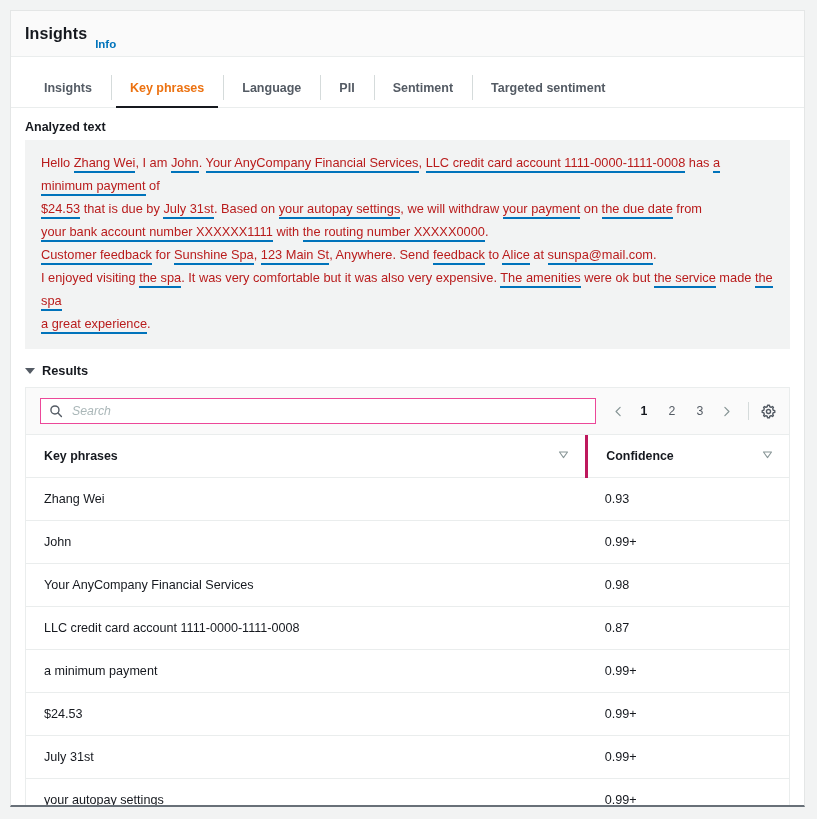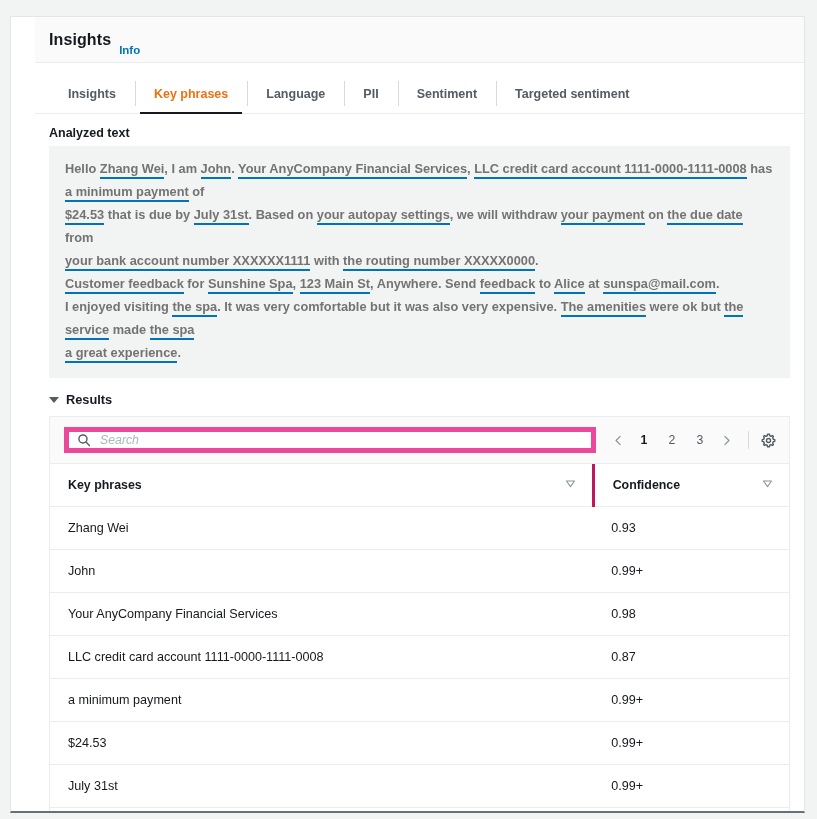--- a/index.html
+++ b/index.html
@@ -11,29 +11,28 @@
     height: 819px;
     background: #f2f3f3;
     font-family: "Liberation Sans", sans-serif;
     color: #16191f;
     -webkit-font-smoothing: antialiased;
   }
 
   .card {
     position: absolute;
     left: 10px;
-    top: 16px;
+    top: 10px;
     width: 795px;
     height: 797px;
     background: #ffffff;
     border: 1px solid #e4e6e6;
     border-bottom: 2px solid #687078;
     box-sizing: border-box;
     overflow: hidden;
-    padding-left: 24px;
   }
 
   
   .card-header {
     height: 46px;
     background: #fafafa;
     border-bottom: 1px solid #eaeded;
     display: flex;
     align-items: center;
     padding: 0 0 0 14px;
@@ -106,22 +105,21 @@
   }
   .analyzed-box {
     margin: 0 14px;
     background: #f2f3f3;
     padding: 11px 16px 14px 16px;
     box-sizing: border-box;
   }
   .analyzed-text {
     font-size: 12.8px;
     line-height: 23px;
-    color: #737373;
-    font-weight: bold;
+    color: #b91c1c;
   }
   .analyzed-text .u {
     border-bottom: 2px solid #0073bb;
     padding-bottom: 1px;
   }
 
   
   .results-header {
     display: flex;
     align-items: center;
@@ -155,21 +153,21 @@
     padding: 10px 10px 10px 14px;
     border-bottom: 1px solid #eaeded;
     box-sizing: border-box;
   }
   .search-box {
     flex: 1;
     display: flex;
     align-items: center;
     height: 26px;
     background: #ffffff;
-    border: 5px solid #ec4899;
+    border: 1px solid #ec4899;
     padding: 0 8px;
     box-sizing: border-box;
   }
   .search-icon {
     width: 14px; height: 14px;
     margin-right: 7px;
     flex: none;
     color: #545b64;
   }
   .search-input {

